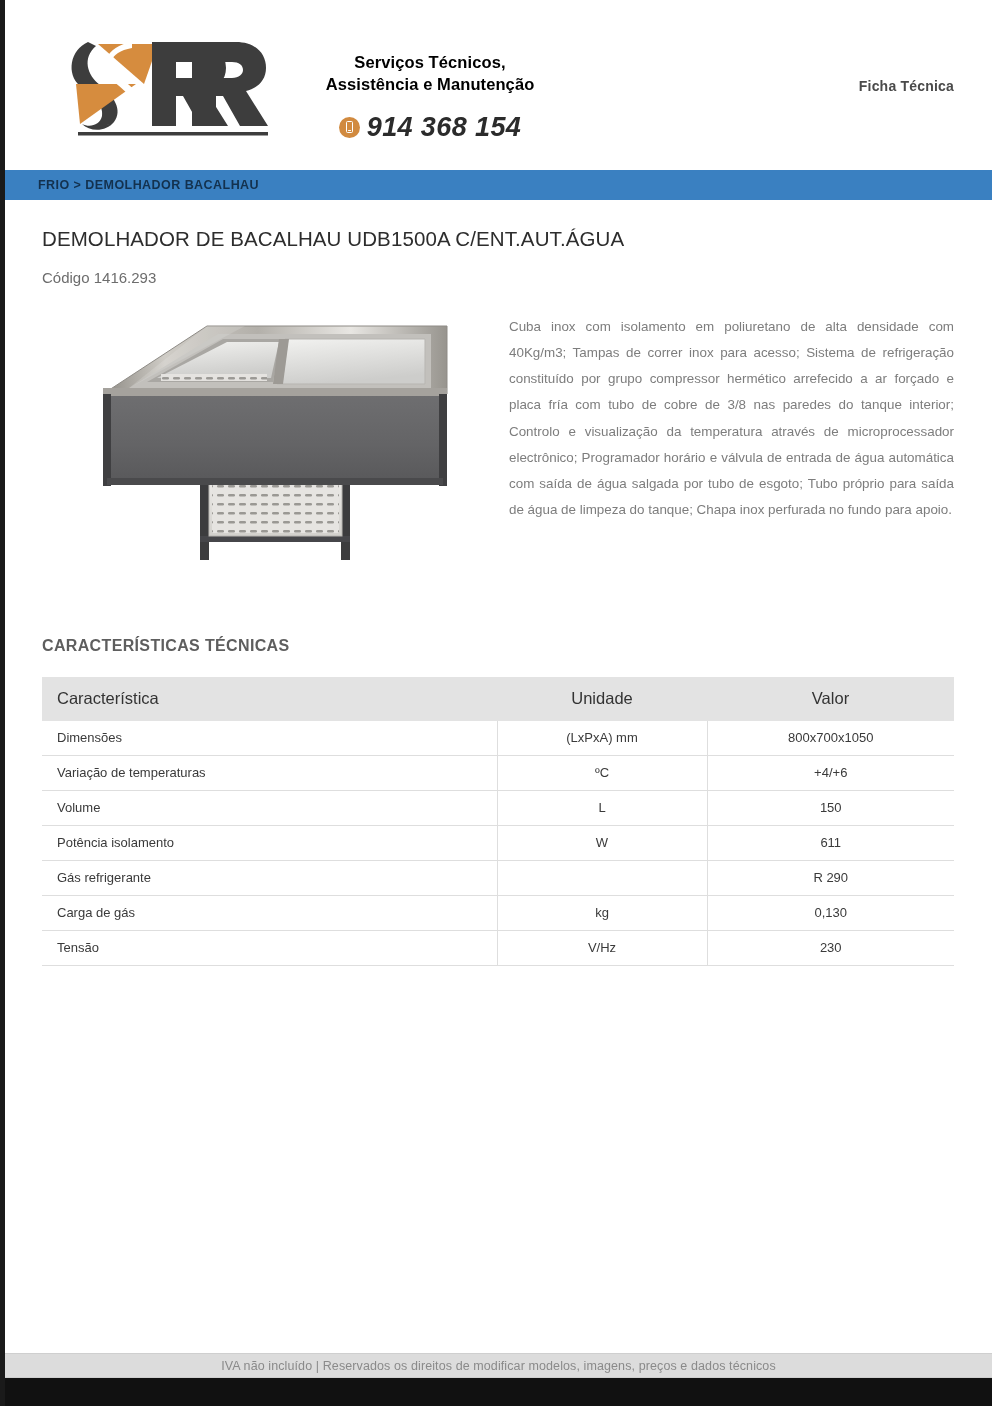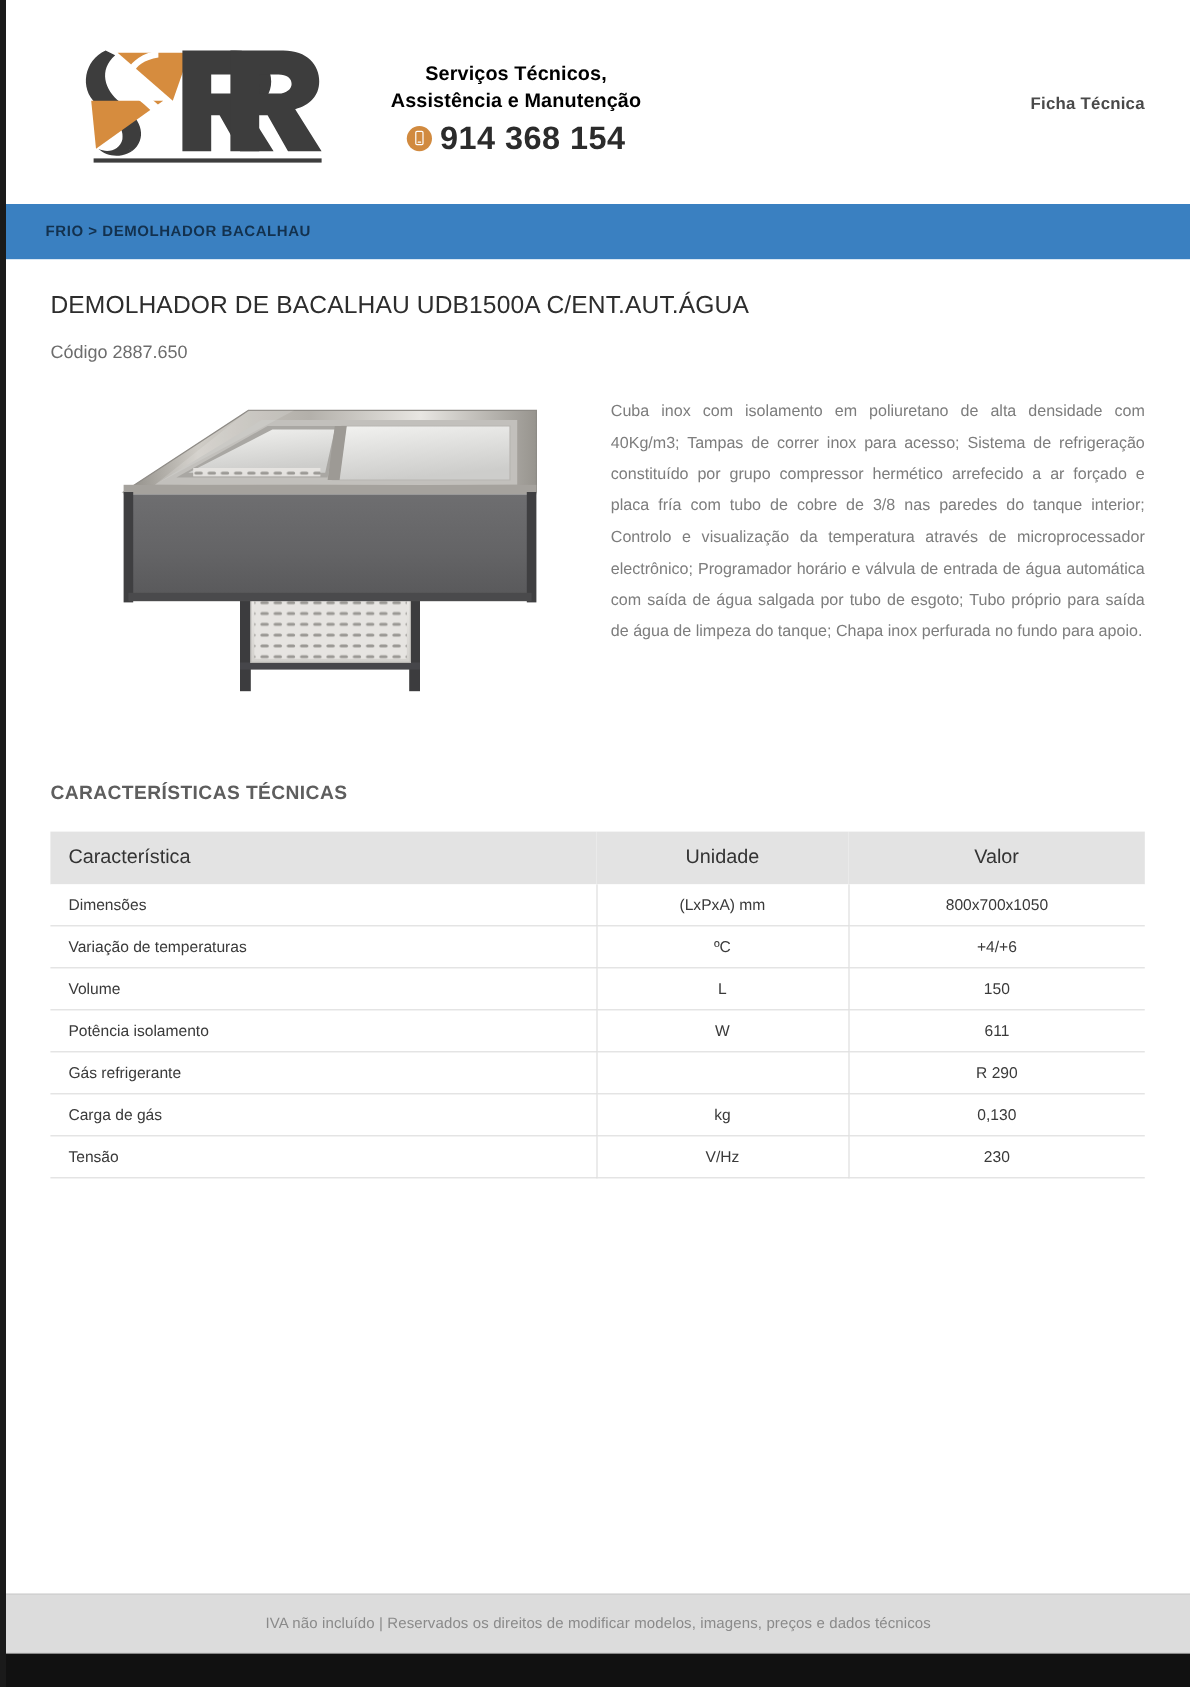--- a/index.html
+++ b/index.html
@@ -56,21 +56,22 @@
     color: #000000;
     line-height: 1.32;
     letter-spacing: 0.1px;
   }
 
   .phone-row {
     display: flex;
     align-items: center;
     justify-content: center;
     gap: 7px;
-    margin-top: 6px;
+    margin-top: 18px;
+    font-style: italic;
   }
 
   .phone-icon {
     width: 21px;
     height: 21px;
     border-radius: 50%;
     background: #d18a3f;
     display: inline-flex;
     align-items: center;
     justify-content: center;
@@ -108,21 +109,21 @@
     right: 38px;
     top: 78px;
     font-size: 14px;
     color: #4a4a4a;
     font-weight: 700;
     letter-spacing: 0.2px;
   }
 
   
   .breadcrumb-bar {
-    height: 46px;
+    height: 30px;
     background: #3a80c1;
     display: flex;
     align-items: center;
     padding-left: 33px;
   }
   .breadcrumb-text {
     font-size: 12.5px;
     font-weight: 700;
     color: #13314e;
     letter-spacing: 0.45px;
@@ -227,21 +228,21 @@
     border-right: 1px solid #dedede;
   }
   table.spec tbody td.c-valor { text-align: center; }
 
   
   .footer-bar {
     position: absolute;
     left: 0;
     right: 0;
     bottom: 28px;
-    height: 50px;
+    height: 25px;
     background: #dcdcdc;
     border-top: 1px solid #cfcfcf;
     border-bottom: 1px solid #cfcfcf;
     display: flex;
     align-items: center;
     justify-content: center;
   }
   .footer-text {
     font-size: 12.5px;
     color: #8a8a8a;
@@ -295,21 +296,21 @@
 
     <div class="doc-type">Ficha Técnica</div>
   </div>
 
   <div class="breadcrumb-bar">
     <span class="breadcrumb-text">FRIO &gt; DEMOLHADOR BACALHAU</span>
   </div>
 
   <div class="title-zone">
     <h1 class="product-title">DEMOLHADOR DE BACALHAU UDB1500A C/ENT.AUT.ÁGUA</h1>
-    <div class="product-code">Código 2887.650</div>
+    <div class="product-code">Código 1416.293</div>
   </div>
 
   <div class="product-section">
 
     <div class="image-col">
       <svg width="360" height="275" viewBox="0 0 360 275" xmlns="http://www.w3.org/2000/svg" aria-hidden="true">
         <defs>
           <linearGradient id="steelTop" x1="0" y1="0" x2="1" y2="0">
             <stop offset="0%" stop-color="#8d8a84"></stop>
             <stop offset="18%" stop-color="#cfccc6"></stop>

